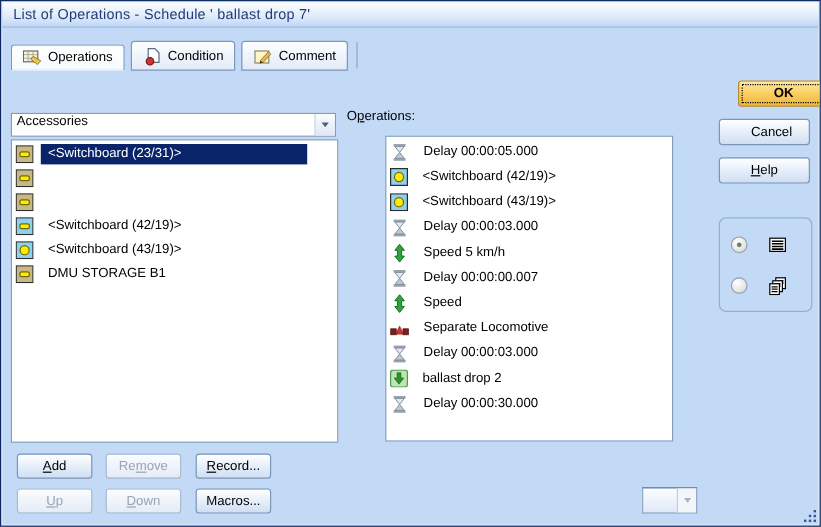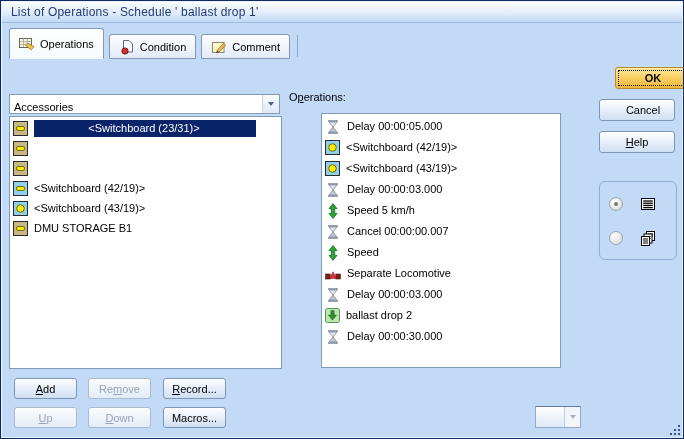--- a/index.html
+++ b/index.html
@@ -12,42 +12,42 @@
 
   .titlebar { position:absolute; left:1px; top:1px; right:1px; height:21px;
     background:linear-gradient(#FBFDFE,#E2ECFA 55%,#C2D7F4);
     border-bottom:1px solid #9FBCE4; display:flex; align-items:center; padding-left:9px; }
   .title { color:#1E3C78; font-size:12px; letter-spacing:.2px; white-space:pre; }
 
   .tabs { position:absolute; left:8px; top:31px; height:27px; display:flex; align-items:flex-end; }
   .tab { display:flex; align-items:center; gap:5px; padding:0 9px; height:25px;
     border:1px solid #8296B8; border-radius:3px 3px 0 0; margin-right:5px;
     background:linear-gradient(#FDFEFF,#E2EBF8); cursor:default; }
-  .tab.active { height:31px; background:linear-gradient(#FFFFFF,#F6FAFE); border-bottom:1px solid #F6FAFE; }
+  .tab.active { height:22px; background:linear-gradient(#FFFFFF,#F6FAFE); border-bottom:1px solid #F6FAFE; }
   .tab-label { white-space:pre; }
   .tab-sep { width:1px; height:22px; background:#90A5C6; margin:0 0 2px 2px; }
   .tab-ic { width:16px; height:16px; flex:0 0 16px; }
 
   .combo { position:absolute; left:8px; top:93px; width:271px; height:20px;
-    background:#fff; border:1px solid #7F9DB9; display:flex; align-items:flex-end; }
+    background:#fff; border:1px solid #7F9DB9; display:flex; align-items:flex-start; }
   .combo-text { flex:1; padding-left:4px; white-space:pre; }
   .combo-btn { width:17px; height:100%; border-left:1px solid #C7D3E6;
     background:linear-gradient(#FAFCFE,#DFE8F5); display:flex; align-items:center; justify-content:center; }
   .arr-down { width:0; height:0; border-left:3.5px solid transparent; border-right:3.5px solid transparent;
     border-top:4px solid #4D6185; }
 
   .listbox { position:absolute; background:#fff; border:1px solid #7F9DB9; overflow:hidden; }
   .acc-list { left:8px; top:115px; width:273px; height:253px; padding-top:1px; }
   .ops-list { left:280px; top:112px; width:240px; height:255px; padding-top:2px;margin-left:40px; }
 
   .li { display:flex; align-items:center; height:20px; padding-left:3px; }
   .ops-list .li { height:21px; }
   .ic15 { width:15px; height:15px; flex:0 0 15px; }
   .ic16 { width:16px; height:16px; flex:0 0 16px; }
-  .li .lbl { margin-left:6px; padding:2px 2px 3px 0; white-space:pre;text-align:center; }
+  .li .lbl { margin-left:6px; padding:2px 2px 3px 6px; white-space:pre; }
   .li.selected .lbl { background:#0A246A; color:#fff; width:222px; }
 
   .ops-label { position:absolute; left:288px; top:90px; white-space:pre; }
   .mn { text-decoration:underline; }
 
   .btn { position:absolute; display:flex; align-items:center; justify-content:center;
     border:1px solid #7E96B5; border-radius:3px; color:#000;
     background:linear-gradient(#FFFFFF,#E9F0FA 45%,#CFDFF3);
     box-shadow: inset 0 1px 0 #FFFFFF; white-space:pre; cursor:default; }
   .btn.disabled { color:#99A4B4; border-color:#AABACF; background:linear-gradient(#FAFCFE,#E4ECF7); }
@@ -165,21 +165,21 @@
       <rect x="1.5" y="3.5" width="11.5" height="10" fill="#FFF6C9" stroke="#8A8A6B"></rect>
       <path d="M6 11.5 L12.6 4.2 L14.6 6.2 L8 13.3 Z" fill="#E8B84A" stroke="#7C5A1E" stroke-width="0.6"></path>
       <path d="M6 11.5 L8 13.3 L5.2 14 Z" fill="#4A3A1E"></path>
     </symbol>
   </defs>
 </svg>
 
 <div class="dialog">
 
   <div class="titlebar">
-    <span class="title">List of Operations - Schedule ' ballast drop 1'</span>
+    <span class="title">List of Operations - Schedule ' ballast drop 7'</span>
   </div>
 
   <div class="tabs">
     <div class="tab active">
       <svg class="tab-ic">
           <use href="#tab-ops"></use>
         </svg>
       <span class="tab-label">Operations</span>
     </div>
     <div class="tab">
@@ -271,21 +271,21 @@
     <div class="li">
       <svg class="ic16">
           <use href="#speed"></use>
         </svg>
       <span class="lbl">Speed 5 km/h</span>
     </div>
     <div class="li">
       <svg class="ic16">
           <use href="#hourglass"></use>
         </svg>
-      <span class="lbl">Cancel 00:00:00.007</span>
+      <span class="lbl">Delay 00:00:00.007</span>
     </div>
     <div class="li">
       <svg class="ic16">
           <use href="#speed"></use>
         </svg>
       <span class="lbl">Speed</span>
     </div>
     <div class="li">
       <svg class="ic16">
           <use href="#separate"></use>

